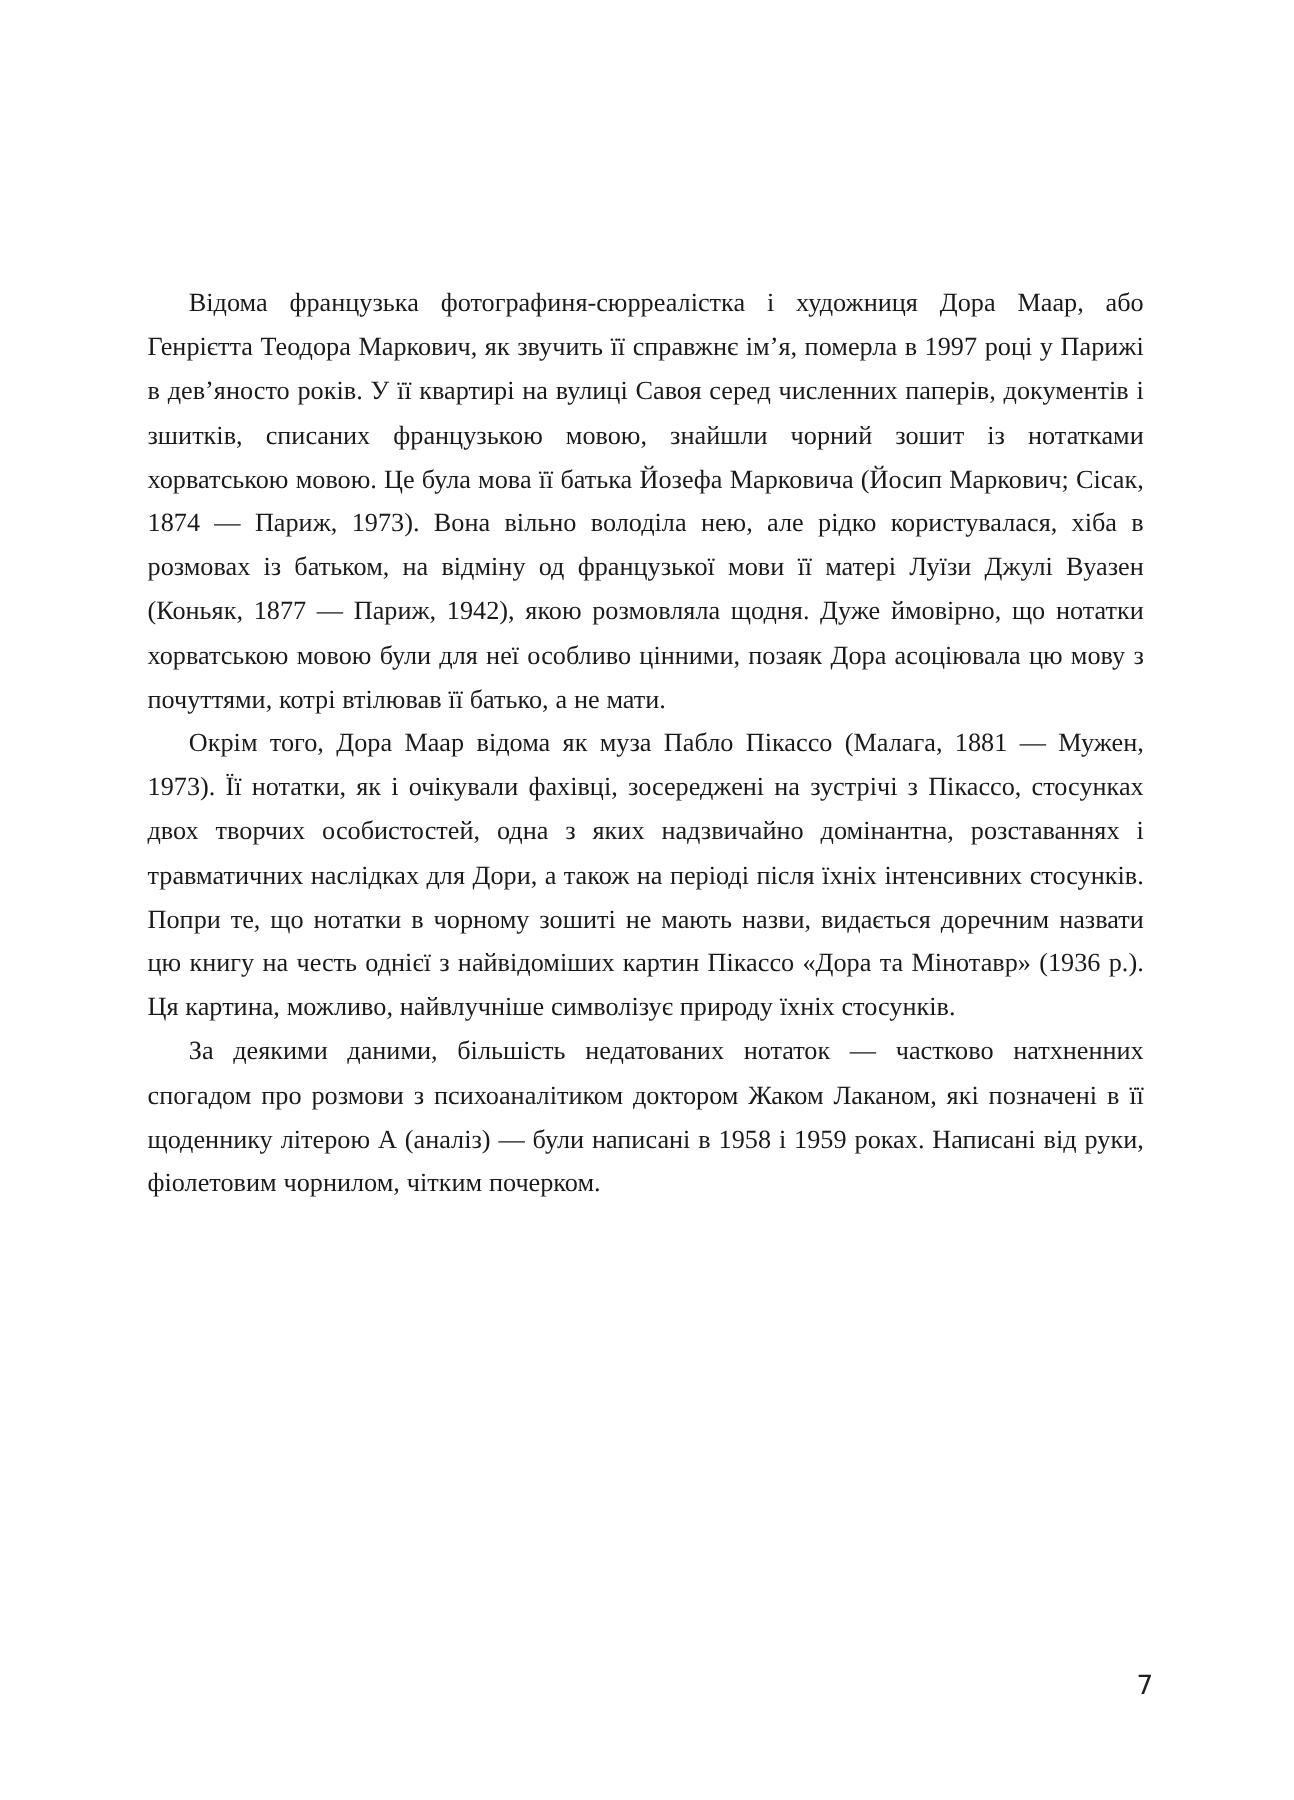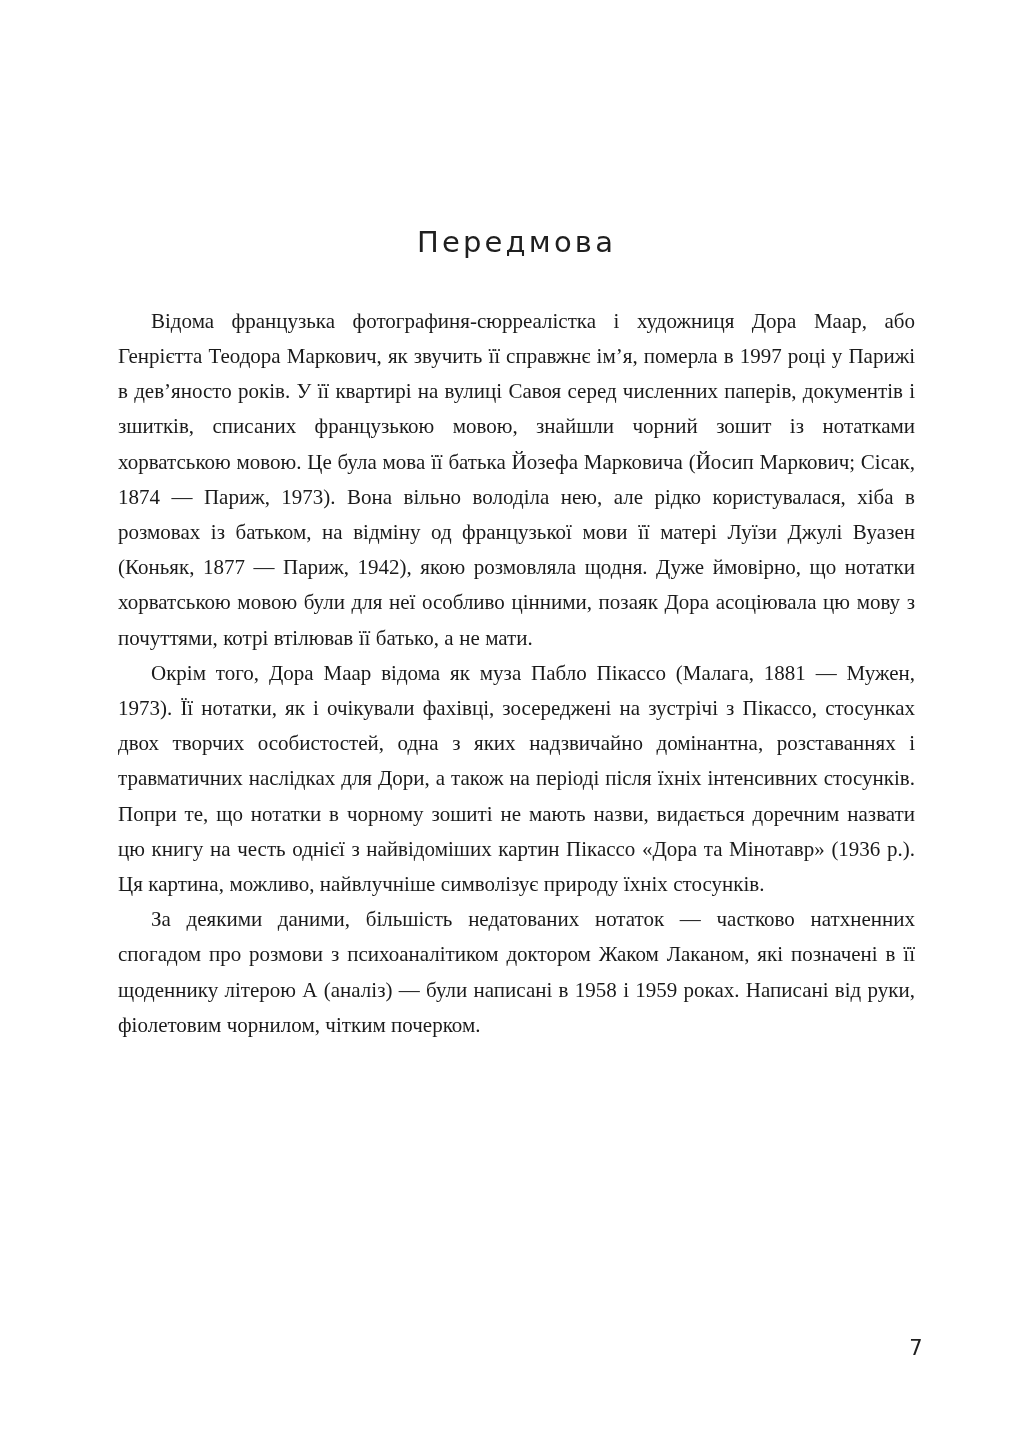--- a/index.html
+++ b/index.html
@@ -65,21 +65,20 @@
     text-align: right;
   }
 </style>
 </head>
 <body>
 
 <div class="page">
 
   <div class="content">
 
-    <h1 class="chapter-heading">Передмова</h1>
 
     <p class="body-paragraph">Відома французька фотографиня-сюрреалістка і художниця Дора Маар, або Генрієтта Теодора Маркович, як звучить її справжнє ім’я, померла в 1997 році у Парижі в дев’яносто років. У її квартирі на вулиці Савоя серед численних паперів, документів і зшитків, списаних французькою мовою, знайшли чорний зошит із нотатками хорватською мовою. Це була мова її батька Йозефа Марковича (Йосип Маркович; Сісак, 1874 — Париж, 1973). Вона вільно володіла нею, але рідко користувалася, хіба в розмовах із батьком, на відміну од французької мови її матері Луїзи Джулі Вуазен (Коньяк, 1877 — Париж, 1942), якою розмовляла щодня. Дуже ймовірно, що нотатки хорватською мовою були для неї особливо цінними, позаяк Дора асоціювала цю мову з почуттями, котрі втілював її батько, а не мати.</p>
 
     <p class="body-paragraph">Окрім того, Дора Маар відома як муза Пабло Пікассо (Малага, 1881 — Мужен, 1973). Її нотатки, як і очікували фахівці, зосереджені на зустрічі з Пікассо, стосунках двох творчих особистостей, одна з яких надзвичайно домінантна, розставаннях і травматичних наслідках для Дори, а також на періоді після їхніх інтенсивних стосунків. Попри те, що нотатки в чорному зошиті не мають назви, видається доречним назвати цю книгу на честь однієї з найвідоміших картин Пікассо «Дора та Мінотавр» (1936 р.). Ця картина, можливо, найвлучніше символізує природу їхніх стосунків.</p>
 
     <p class="body-paragraph">За деякими даними, більшість недатованих нотаток — частково натхненних спогадом про розмови з психоаналітиком доктором Жаком Лаканом, які позначені в її щоденнику літерою А (аналіз) — були написані в 1958 і 1959 роках. Написані від руки, фіолетовим чорнилом, чітким почерком.</p>
 
   </div>
 
   <div class="page-number">7</div>

